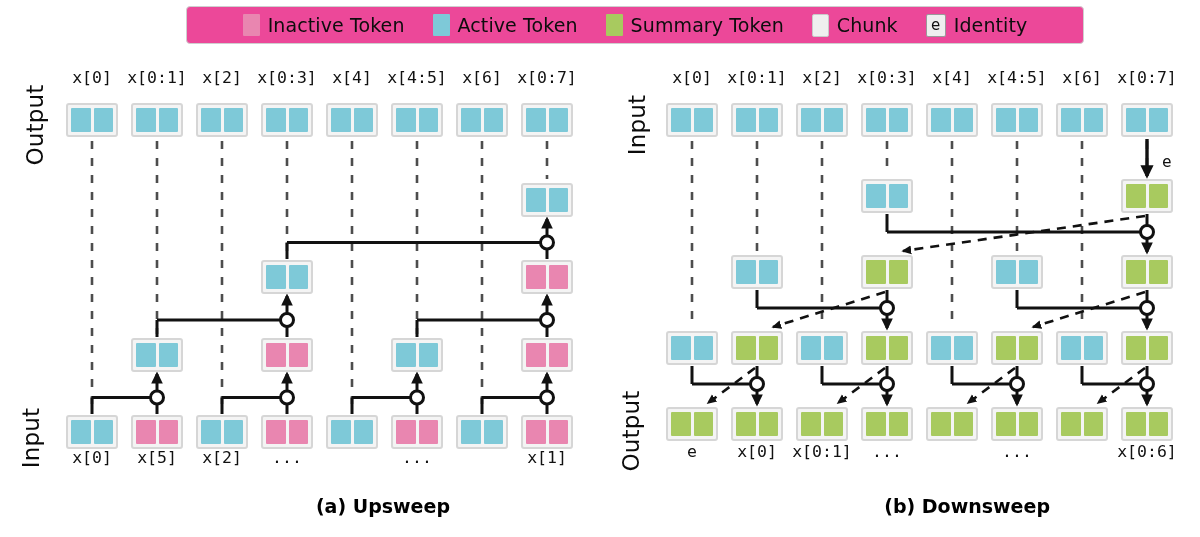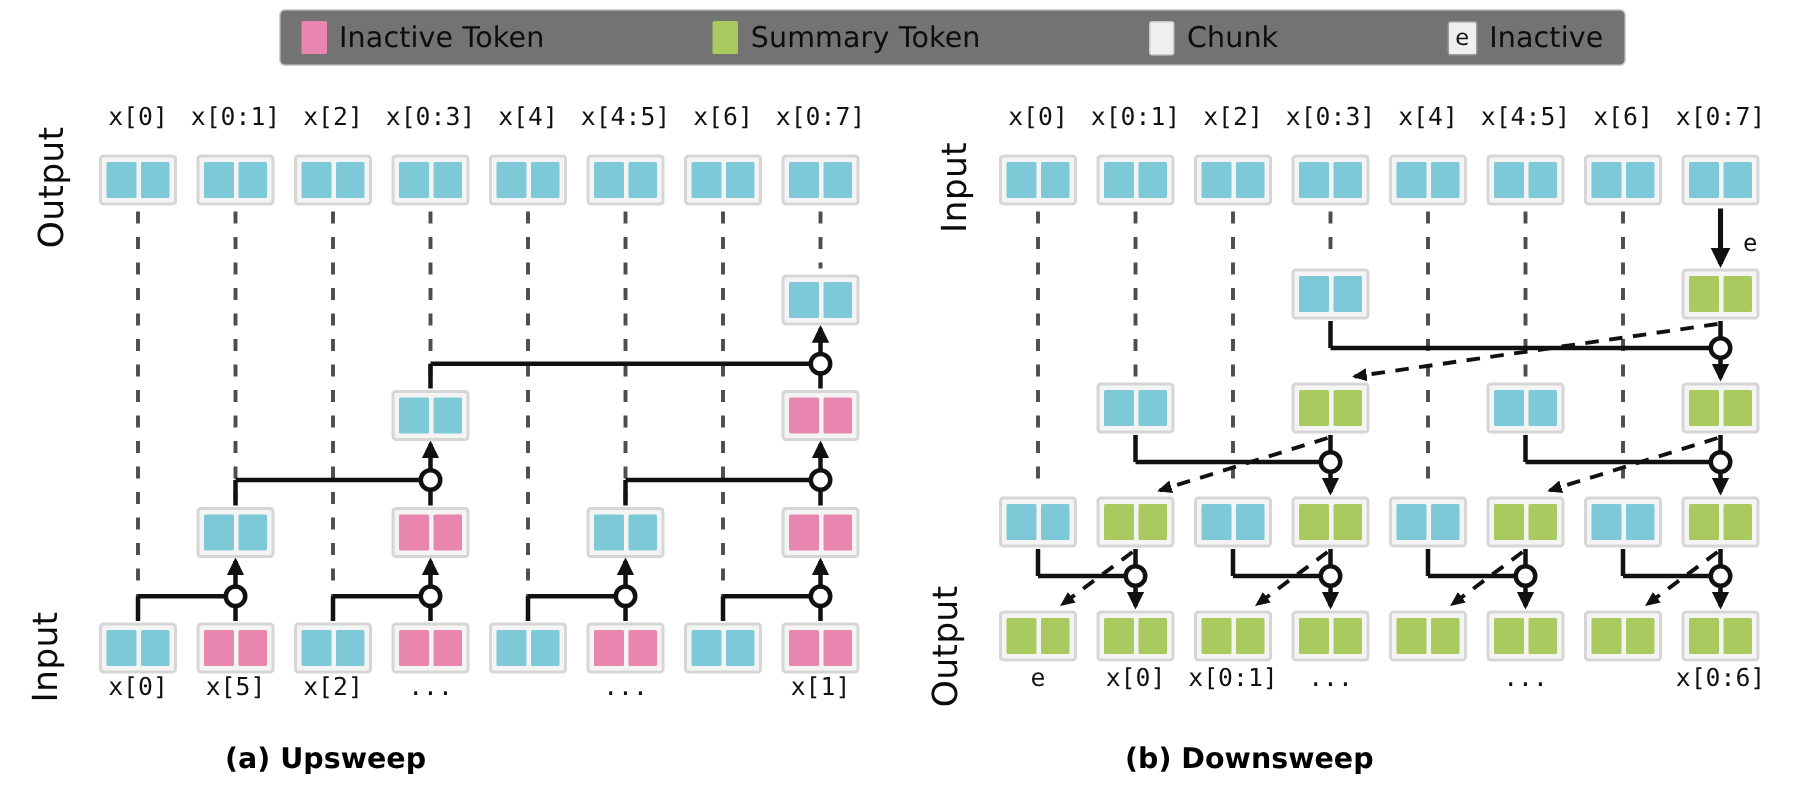--- a/index.html
+++ b/index.html
@@ -13,22 +13,22 @@
   #root{position:absolute;left:0;top:0;width:1200px;height:537px;}
 
   
   .legend{
     position:absolute;
     left:186px;top:6px;
     width:898px;height:38px;
     box-sizing:border-box;
     border:1.5px solid #cfcfcf;
     border-radius:4px;
-    background:#737373;
-    display:flex;align-items:center;justify-content:space-between;
+    background:#ec4899;
+    display:flex;align-items:center;justify-content:center;
     gap:0px;
   }
   .legend-item{display:flex;align-items:center;gap:8px;padding:0 14px;}
   .legend-swatch{width:17px;height:22px;border-radius:1px;}
   .legend-chunk{
     width:17px;height:23px;box-sizing:border-box;
     background:#efefef;border:1.5px solid #c9c9c9;border-radius:2px;
   }
   .legend-ident{
     width:20px;height:23px;box-sizing:border-box;
@@ -86,46 +86,50 @@
     position:absolute;
     font-family:"DejaVu Sans Mono","Liberation Mono",monospace;
     font-size:16px;color:#111;white-space:nowrap;
   }
 
   .caption{
     position:absolute;
     font-size:19px;
     color:#000;
     font-weight:700;
-    text-align:left;
+    text-align:right;
     width:300px;
     white-space:nowrap;
   }
 </style>
 </head>
 <body>
 
 <div id="root">
 
   <div class="legend" id="legend">
       <div class="legend-item">
         <div class="legend-swatch" style="background: rgb(233, 134, 176);"></div>
         <span class="legend-label">Inactive Token</span>
       </div>
       <div class="legend-item">
+        <div class="legend-swatch" style="background: rgb(126, 201, 216);"></div>
+        <span class="legend-label">Active Token</span>
+      </div>
+      <div class="legend-item">
         <div class="legend-swatch" style="background: rgb(168, 202, 95);"></div>
         <span class="legend-label">Summary Token</span>
       </div>
       <div class="legend-item">
         <div class="legend-chunk"></div>
         <span class="legend-label">Chunk</span>
       </div>
       <div class="legend-item">
         <div class="legend-ident">e</div>
-        <span class="legend-label">Inactive</span>
+        <span class="legend-label">Identity</span>
       </div>
     </div>
 
   <div class="panel" id="panel-a">
     <svg class="svg-layer" id="svg-a">
         <defs>
           <marker id="svg-a-arrow" viewBox="0 0 10 10" refX="7.2" refY="5" markerWidth="4.4" markerHeight="4.4" orient="auto-start-reverse">
             <path d="M0,0.6 L9,5 L0,9.4 z" fill="#111"></path>
           </marker>
           <marker id="svg-a-arrow-sm" viewBox="0 0 10 10" refX="7.5" refY="5" markerWidth="4.2" markerHeight="4.2" orient="auto-start-reverse">

